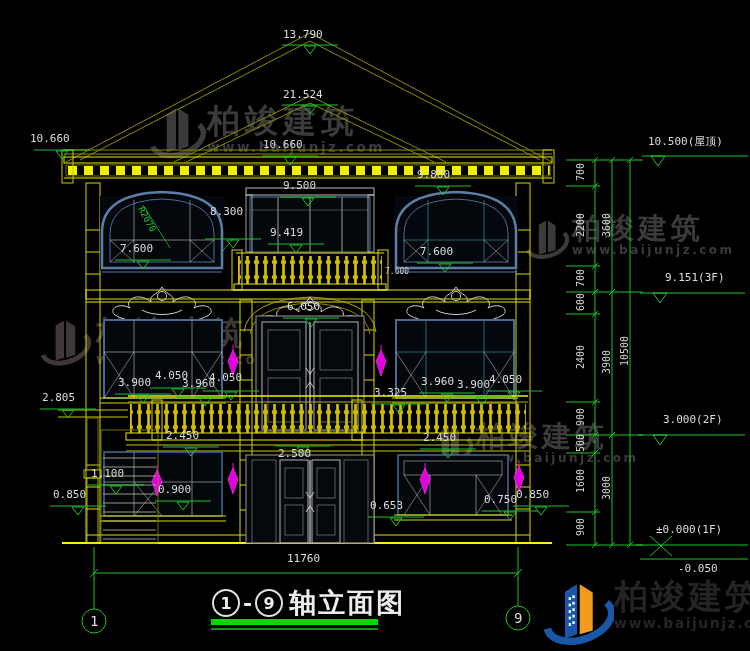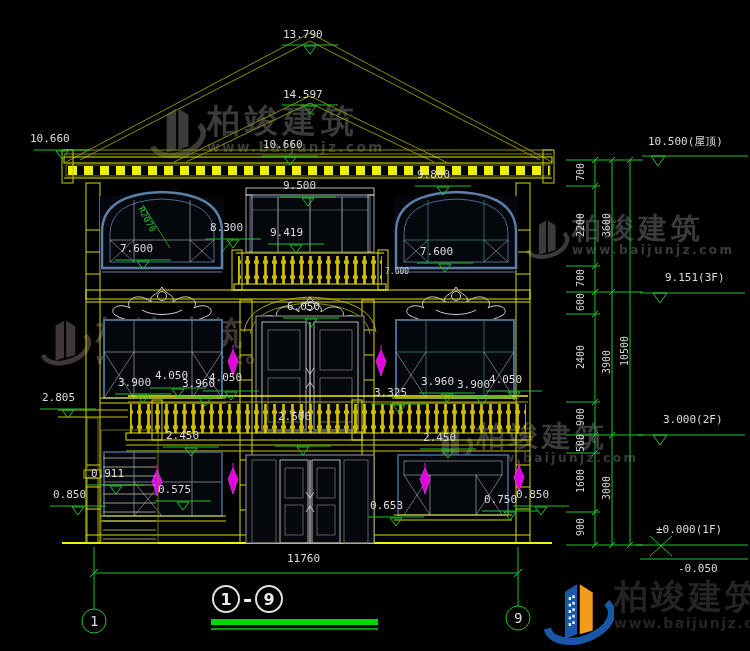--- a/index.html
+++ b/index.html
@@ -325,47 +325,47 @@
         <path d="M660,293 l-7,0 l7,10 l7,-10 l-7,0 Z"></path>
       <path d="M638,435 H745"></path>
         <path d="M660,435 l-7,0 l7,10 l7,-10 l-7,0 Z"></path>
       <path d="M636,545 H748"></path>
       <path d="M650,536 L672,556 M672,536 L650,556"></path>
       <path d="M640,559 H748"></path>
     </g>
   </svg>
 
   <div class="lbl" style="left:283px;top:29px">13.790</div>
-  <div class="lbl" style="left:283px;top:89px">14.597</div>
+  <div class="lbl" style="left:283px;top:89px">21.524</div>
   <div class="lbl" style="left:30px;top:133px">10.660</div>
   <div class="lbl" style="left:263px;top:139px">10.660</div>
   <div class="lbl" style="left:417px;top:169px">9.800</div>
   <div class="lbl" style="left:283px;top:180px">9.500</div>
-  <div class="lbl" style="left:210px;top:222px">8.300</div>
+  <div class="lbl" style="left:210px;top:206px">8.300</div>
   <div class="lbl" style="left:270px;top:227px">9.419</div>
   <div class="lbl" style="left:120px;top:243px">7.600</div>
   <div class="lbl" style="left:420px;top:246px">7.600</div>
   <div class="lbl sm" style="left:385px;top:268px">7.600</div>
   <div class="lbl" style="left:287px;top:301px">6.050</div>
   <div class="lbl grn" style="left:133px;top:215px;transform:rotate(62deg)">R2070</div>
   <div class="lbl" style="left:118px;top:377px">3.900</div>
   <div class="lbl" style="left:155px;top:370px">4.050</div>
   <div class="lbl" style="left:182px;top:378px">3.960</div>
   <div class="lbl" style="left:209px;top:372px">4.050</div>
   <div class="lbl" style="left:374px;top:387px">3.325</div>
   <div class="lbl" style="left:421px;top:376px">3.960</div>
   <div class="lbl" style="left:457px;top:379px">3.900</div>
   <div class="lbl" style="left:489px;top:374px">4.050</div>
   <div class="lbl" style="left:42px;top:392px">2.805</div>
   <div class="lbl" style="left:166px;top:430px">2.450</div>
-  <div class="lbl" style="left:278px;top:411px">2.500</div>
+  <div class="lbl" style="left:278px;top:448px">2.500</div>
   <div class="lbl" style="left:423px;top:432px">2.450</div>
-  <div class="lbl" style="left:91px;top:468px">0.911</div>
+  <div class="lbl" style="left:91px;top:468px">1.100</div>
   <div class="lbl" style="left:53px;top:489px">0.850</div>
-  <div class="lbl" style="left:158px;top:484px">0.575</div>
+  <div class="lbl" style="left:158px;top:484px">0.900</div>
   <div class="lbl" style="left:370px;top:500px">0.653</div>
   <div class="lbl" style="left:484px;top:494px">0.750</div>
   <div class="lbl" style="left:516px;top:489px">0.850</div>
   <div class="lbl" style="left:287px;top:553px">11760</div>
 
   <div class="vlbl" style="left:559px;top:167px">700</div>
   <div class="vlbl" style="left:559px;top:220px">2200</div>
   <div class="vlbl" style="left:559px;top:273px">700</div>
   <div class="vlbl" style="left:559px;top:297px">600</div>
   <div class="vlbl" style="left:559px;top:352px">2400</div>
@@ -384,20 +384,21 @@
   <div class="lbl" style="left:656px;top:524px">±0.000(1F)</div>
   <div class="lbl" style="left:678px;top:563px">-0.050</div>
 
   <div class="lbl" style="left:90px;top:614px;font-size:14px">1</div>
   <div class="lbl" style="left:514px;top:611px;font-size:14px">9</div>
 
   <div class="titlebar">
     <span class="axbub">1</span>
     <span class="tdash">-</span>
     <span class="axbub">9</span>
+    <span class="ttext">轴立面图</span>
   </div>
   <div class="tunder1"></div>
   <div class="tunder2"></div>
 
   <div class="brand">
     <svg width="74" height="72" viewBox="0 0 80 76" style="position:absolute;left:0;top:4px">
       <path d="M8,56 A36,22 -18 1 0 72,28" stroke="#1a57a8" stroke-width="8" fill="none"></path>
       <polygon points="27,16 40,8 40,62 27,67" fill="#1a57a8"></polygon>
       <polygon points="43,8 57,17 57,58 43,62" fill="#f29b1d"></polygon>
       <g fill="#fff">

